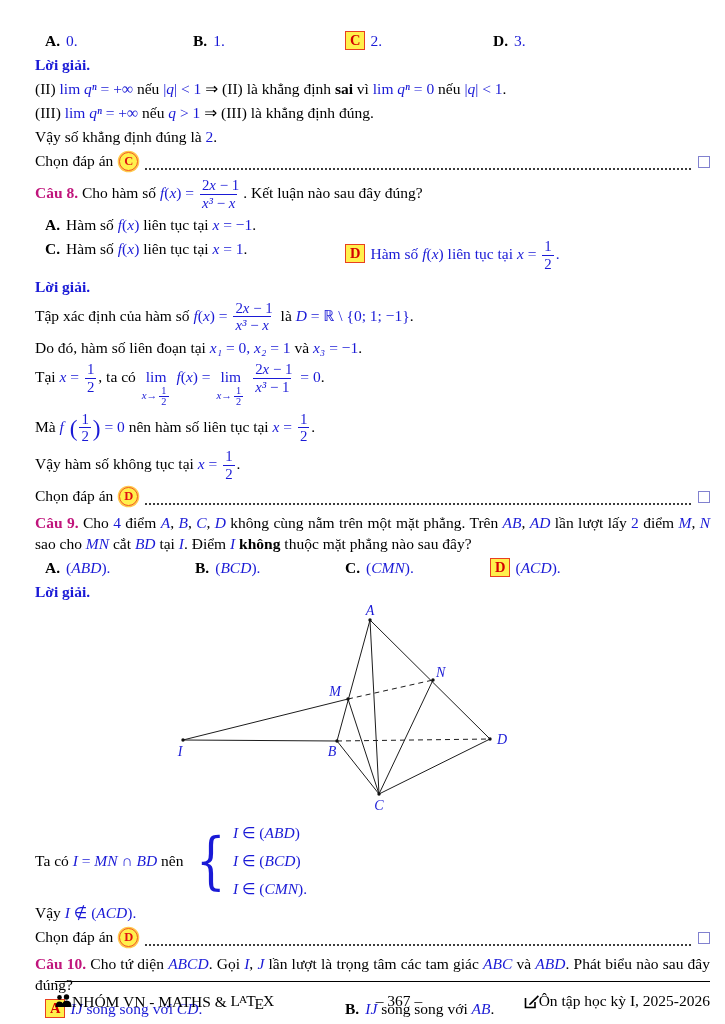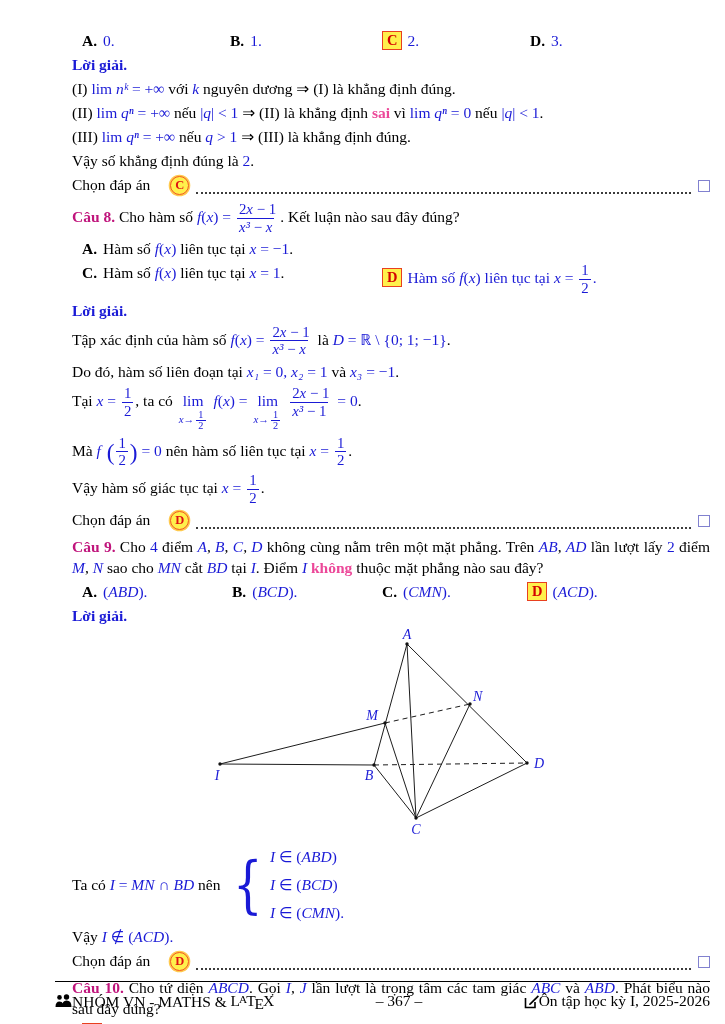--- a/index.html
+++ b/index.html
@@ -5,26 +5,26 @@
   :root{
     --blue:#1a1ad6;
     --mag:#c0157c;
     --hlbg:#fff04c;
     --hlbd:#e8401f;
     --hlred:#d40000;
   }
   *{box-sizing:border-box;}
   html,body{margin:0;padding:0;background:#ffffff;}
   body{width:725px;height:1024px;font-family:"Liberation Serif",serif;font-size:15.5px;color:#000;}
-  .page{position:relative;width:725px;height:1024px;overflow:hidden;padding:30px 15px 0 72px;}
+  .page{position:relative;width:725px;height:1024px;overflow:hidden;padding:30px 15px 0 35px;}
   .line{margin:0 0 3px 0;line-height:21px;}
   .just{text-align:justify;}
   
   .sg-t{color:#000;}
-  .sg-b{color:#ec4899;font-weight:bold;}
+  .sg-b{color:#000000;font-weight:bold;}
   .sg-m{color:var(--blue);font-style:italic;}
   .sg-u{color:var(--blue);}
   .sg-h{color:var(--mag);font-weight:bold;font-family:Liberation Serif, serif;}
   .sg-p{color:var(--blue);font-size:1.5em;vertical-align:middle;line-height:1;}
   
   .frac{display:inline-flex;flex-direction:column;align-items:flex-start;vertical-align:middle;margin:0 2px;line-height:1.12;color:var(--blue);font-size:0.96em;}
   .frac .fd{border-top:1px solid currentColor;padding:0 2px;}
   .frac .fn{padding:0 2px;}
   
   .stack{display:inline-flex;flex-direction:column;align-items:center;color:var(--blue);margin:0 2px;}
@@ -35,21 +35,21 @@
   .solhead{color:var(--blue);font-weight:bold;margin:0 0 3px 0;line-height:21px;}
   
   .optrow4{display:grid;grid-template-columns:148px 152px 148px 1fr;padding-left:10px;margin:0 0 3px 0;line-height:21px;}
   .optrow4.v9{grid-template-columns:150px 150px 145px 1fr;}
   .optrow2{display:grid;grid-template-columns:300px 1fr;padding-left:10px;margin:0 0 3px 0;line-height:21px;}
   .opt{white-space:nowrap;}
   .olabel{font-weight:bold;margin-right:6px;}
   .ans-box{display:inline-block;background:var(--hlbg);border:1.6px solid var(--hlbd);color:var(--hlred);font-weight:bold;padding:0 4px;line-height:17px;font-size:14.5px;margin-right:5px;vertical-align:1px;}
   
   .chon{display:flex;align-items:center;margin:1px 0 4px 0;line-height:22px;}
-  .chon .ctext{margin-right:20px;}
+  .chon .ctext{margin-right:6px;}
   .circle-letter{display:inline-flex;align-items:center;justify-content:center;width:19px;height:19px;border-radius:50%;background:var(--hlbg);border:1.6px solid #f25b22;box-shadow:0 0 0 1.3px #ffc94d;color:#e01111;font-weight:bold;font-size:12.5px;flex:0 0 auto;}
   .leader{flex:1;margin:9px 7px 0 7px;border-bottom:2px dotted #3c3c3c;height:8px;}
   .endbox{width:12px;height:12px;border:1.5px solid #8181cf;flex:0 0 auto;margin-top:2px;}
   
   .qblock{margin-top:5px;}
   
   .diagram{width:725px;margin-left:-55px;}
   .dia-label{fill:var(--blue);font-style:italic;font-size:14px;font-family:"Liberation Serif",serif;}
   
   .cases-row{display:flex;align-items:center;margin:2px 0 3px 0;}
@@ -69,21 +69,20 @@
 
   <div class="optrow4">
     <div class="opt"><span class="olabel">A.</span><span class="sg-u">0.</span></div>
     <div class="opt"><span class="olabel">B.</span><span class="sg-u">1.</span></div>
     <div class="opt"><span class="ans-box">C</span><span class="sg-u">2.</span></div>
     <div class="opt"><span class="olabel">D.</span><span class="sg-u">3.</span></div>
   </div>
 
   <div class="solhead">Lời giải.</div>
 
-  <p class="line"><span class="sg-t">(I) </span><span class="sg-u">lim </span><span class="sg-m">nᵏ</span><span class="sg-u"> = +∞</span><span class="sg-t"> với </span><span class="sg-m">k</span><span class="sg-t"> nguyên dương ⇒ (I) là khẳng định đúng.</span></p>
   <p class="line"><span class="sg-t">(II) </span><span class="sg-u">lim </span><span class="sg-m">qⁿ</span><span class="sg-u"> = +∞</span><span class="sg-t"> nếu </span><span class="sg-u">|</span><span class="sg-m">q</span><span class="sg-u">| &lt; 1</span><span class="sg-t"> ⇒ (II) là khẳng định </span><span class="sg-b">sai</span><span class="sg-t"> vì </span><span class="sg-u">lim </span><span class="sg-m">qⁿ</span><span class="sg-u"> = 0</span><span class="sg-t"> nếu </span><span class="sg-u">|</span><span class="sg-m">q</span><span class="sg-u">| &lt; 1</span><span class="sg-t">.</span></p>
   <p class="line"><span class="sg-t">(III) </span><span class="sg-u">lim </span><span class="sg-m">qⁿ</span><span class="sg-u"> = +∞</span><span class="sg-t"> nếu </span><span class="sg-m">q</span><span class="sg-u"> &gt; 1</span><span class="sg-t"> ⇒ (III) là khẳng định đúng.</span></p>
   <p class="line"><span class="sg-t">Vậy số khẳng định đúng là </span><span class="sg-u">2</span><span class="sg-t">.</span></p>
 
   <div class="chon">
     <span class="ctext">Chọn đáp án</span>
     <span class="circle-letter">C</span>
     <span class="leader"></span>
     <span class="endbox"></span>
   </div>
@@ -128,21 +127,21 @@
           <span class="fn"><span class="sg-u">2</span><span class="sg-m">x</span><span class="sg-u"> − 1</span></span>
           <span class="fd"><span class="sg-m">x³</span><span class="sg-u"> − 1</span></span>
         </span><span class="sg-u"> = 0</span><span class="sg-t">.</span></p>
     <p class="line"><span class="sg-t">Mà </span><span class="sg-m">f</span><span class="sg-p"> (</span><span class="frac">
           <span class="fn"><span class="sg-u">1</span></span>
           <span class="fd"><span class="sg-u">2</span></span>
         </span><span class="sg-p">)</span><span class="sg-u"> = 0</span><span class="sg-t"> nên hàm số liên tục tại </span><span class="sg-m">x</span><span class="sg-u"> = </span><span class="frac">
           <span class="fn"><span class="sg-u">1</span></span>
           <span class="fd"><span class="sg-u">2</span></span>
         </span><span class="sg-t">.</span></p>
-    <p class="line"><span class="sg-t">Vậy hàm số giác tục tại </span><span class="sg-m">x</span><span class="sg-u"> = </span><span class="frac">
+    <p class="line"><span class="sg-t">Vậy hàm số không tục tại </span><span class="sg-m">x</span><span class="sg-u"> = </span><span class="frac">
           <span class="fn"><span class="sg-u">1</span></span>
           <span class="fd"><span class="sg-u">2</span></span>
         </span><span class="sg-t">.</span></p>
     <div class="chon">
       <span class="ctext">Chọn đáp án</span>
       <span class="circle-letter">D</span>
       <span class="leader"></span>
       <span class="endbox"></span>
     </div>
   </div>

